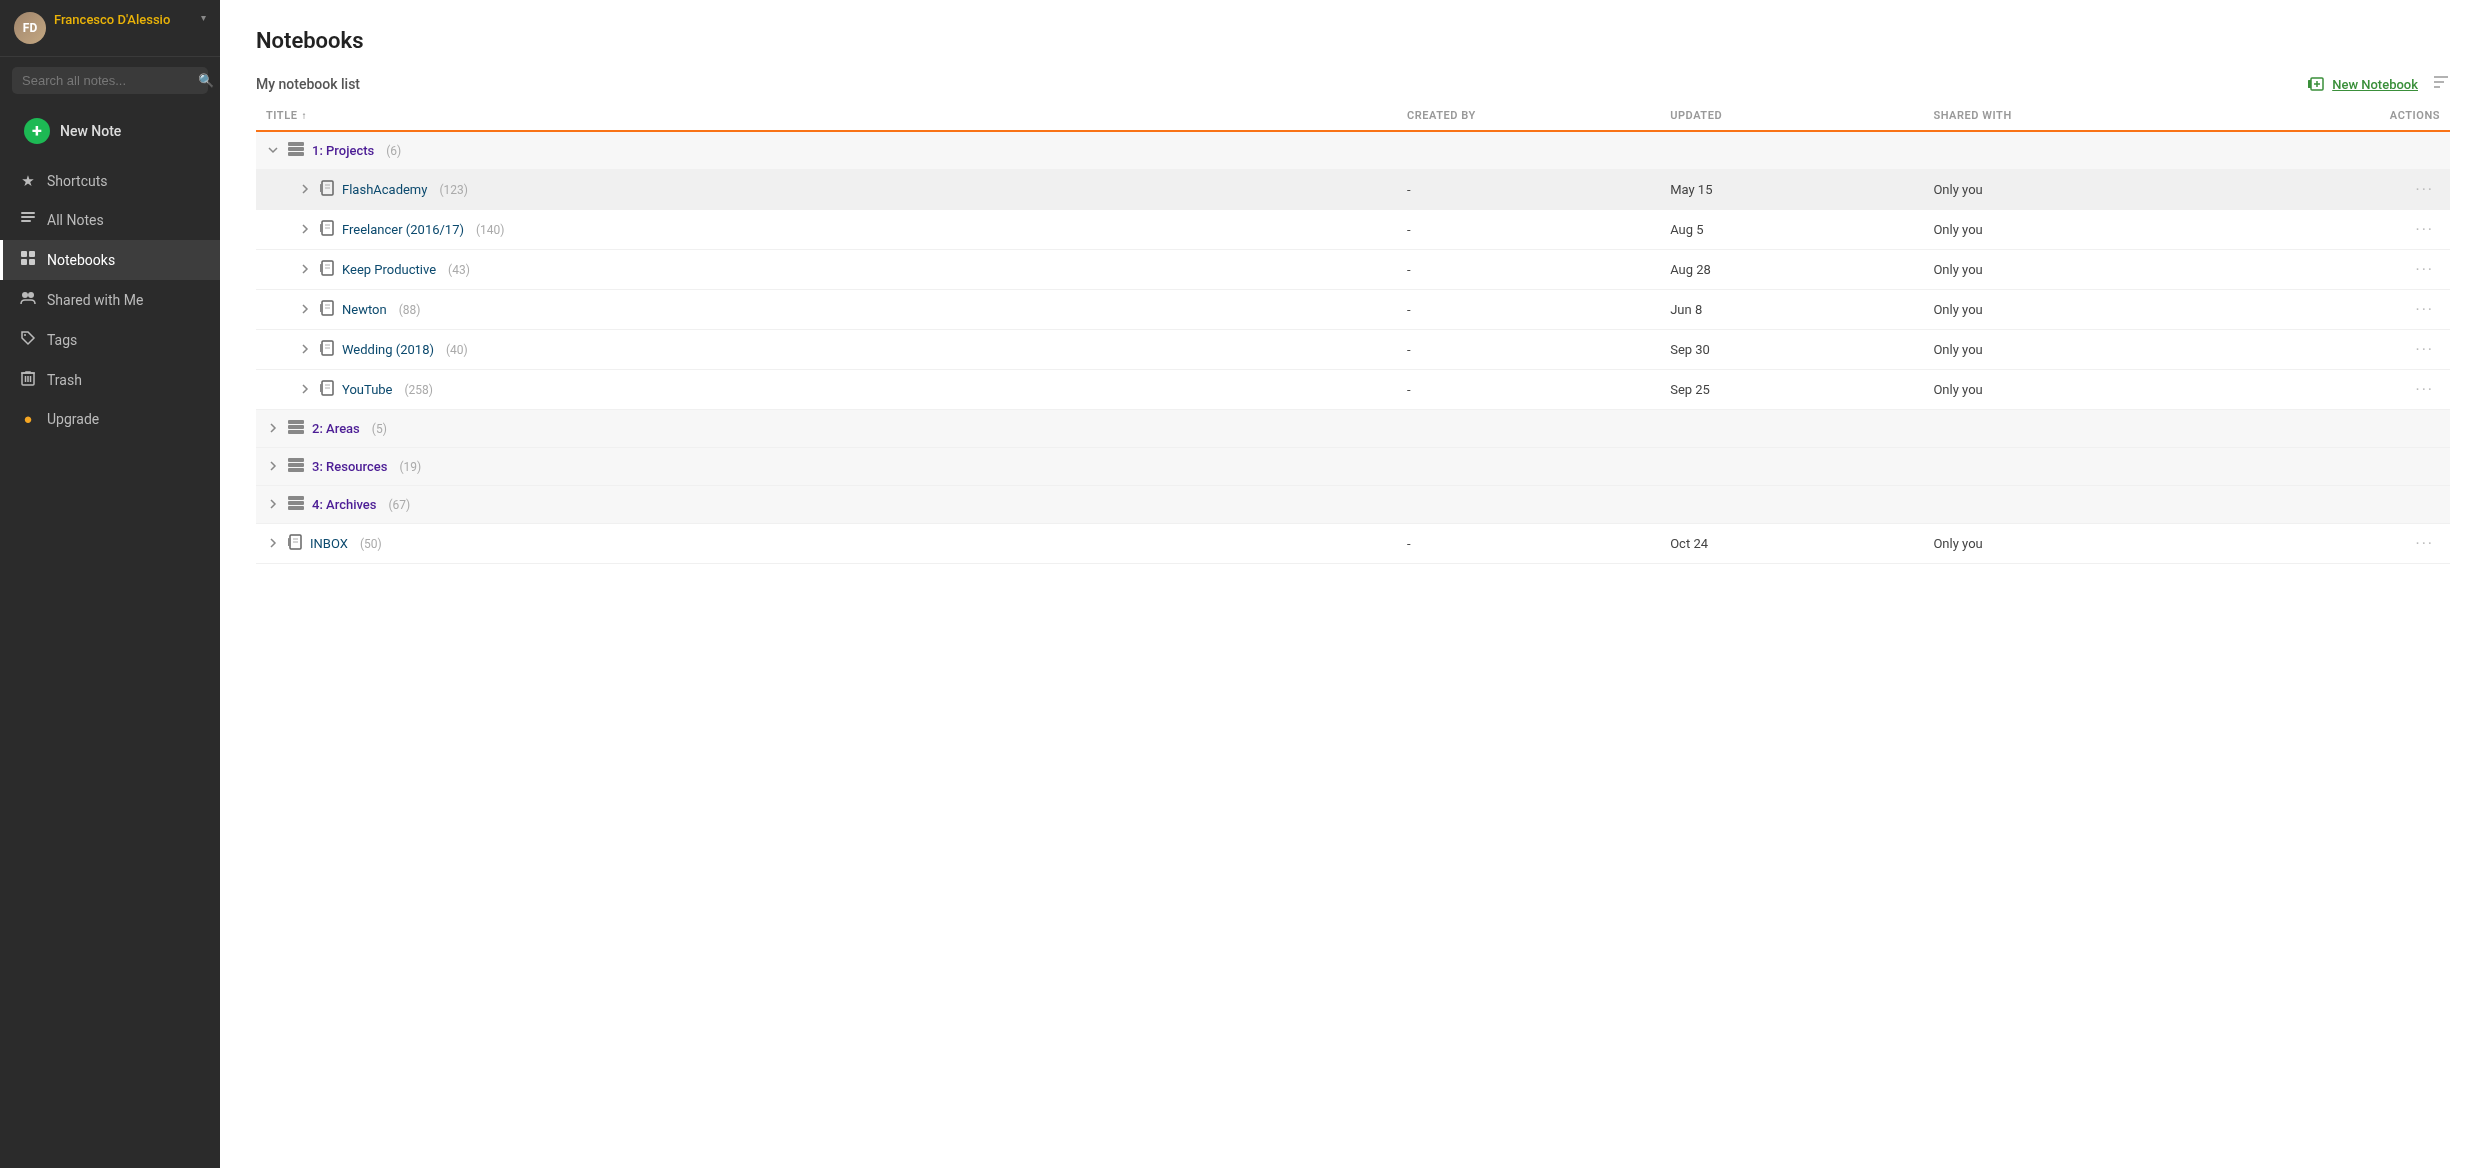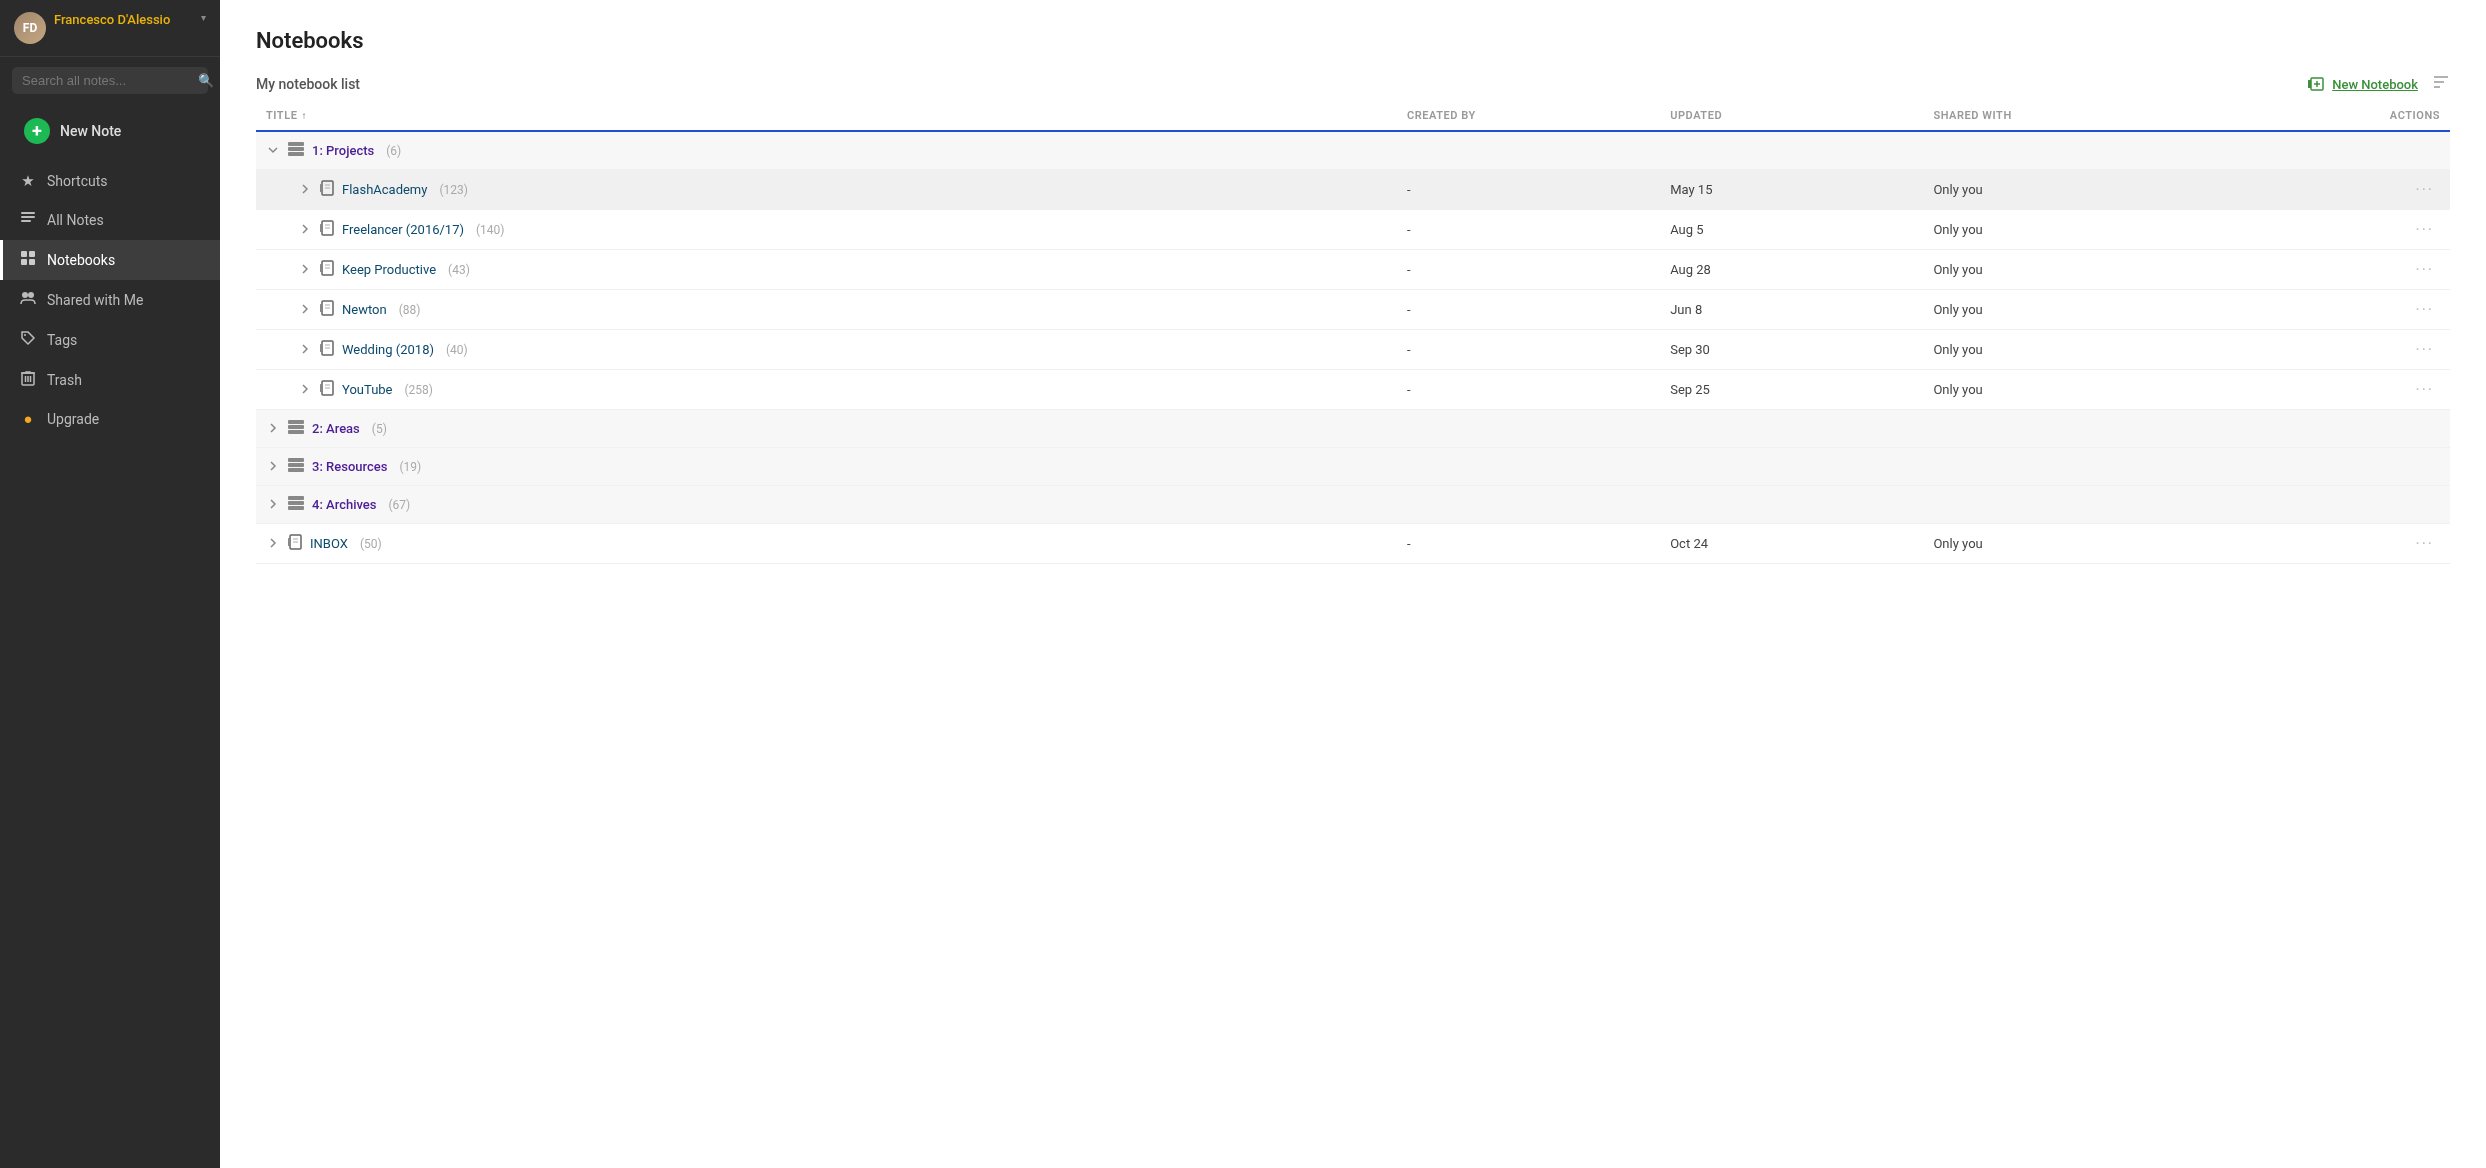--- a/index.html
+++ b/index.html
@@ -85,21 +85,21 @@
     }
     .notebook-list-title { font-size: 14px; color: #555; font-weight: 500; }
     .new-notebook-btn {
       display: flex; align-items: center; gap: 6px;
       color: #3a8f3a; font-size: 13px; cursor: pointer; font-weight: 500; text-decoration: underline;
     }
     .sort-icon { color: #999; font-size: 16px; cursor: pointer; margin-left: 14px; }
 
     .notebook-table { width: 100%; border-collapse: collapse; }
     .notebook-table thead tr {
-      border-bottom: 2px solid #1d4ed8;
+      border-bottom: 2px solid #f97316;
     }
     .notebook-table thead th {
       text-align: left; font-size: 11px; font-weight: 600;
       color: #999; padding: 8px 10px; letter-spacing: 0.05em; text-transform: uppercase;
     }
     .notebook-table thead th.col-title { width: 52%; }
     .notebook-table thead th.col-created { width: 12%; }
     .notebook-table thead th.col-updated { width: 12%; }
     .notebook-table thead th.col-shared { width: 15%; }
     .notebook-table thead th.col-actions { width: 9%; text-align: right; }

